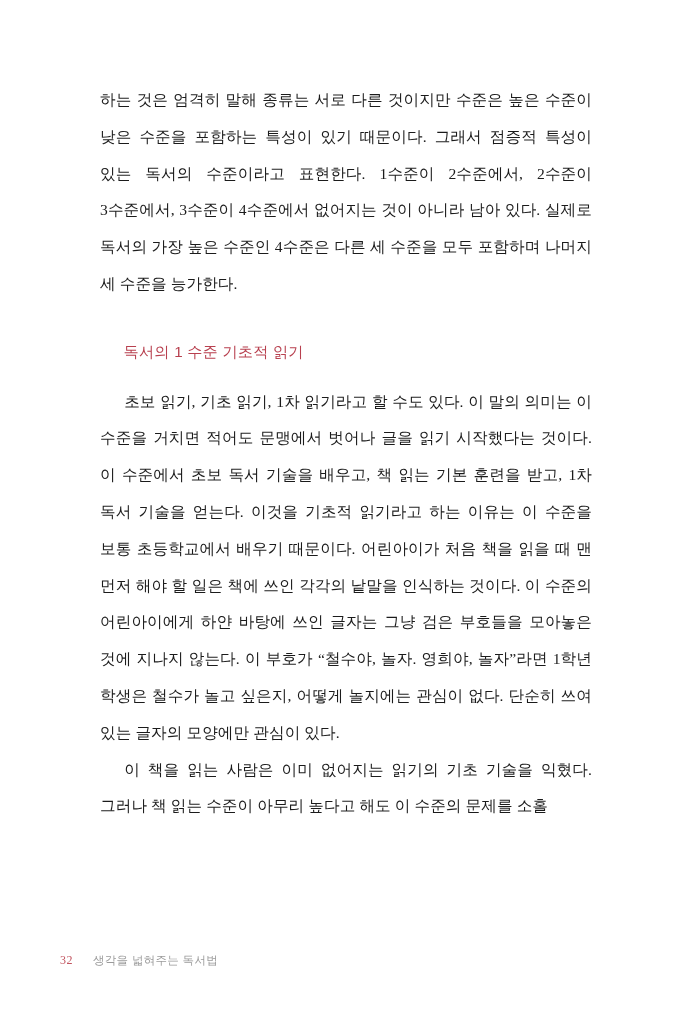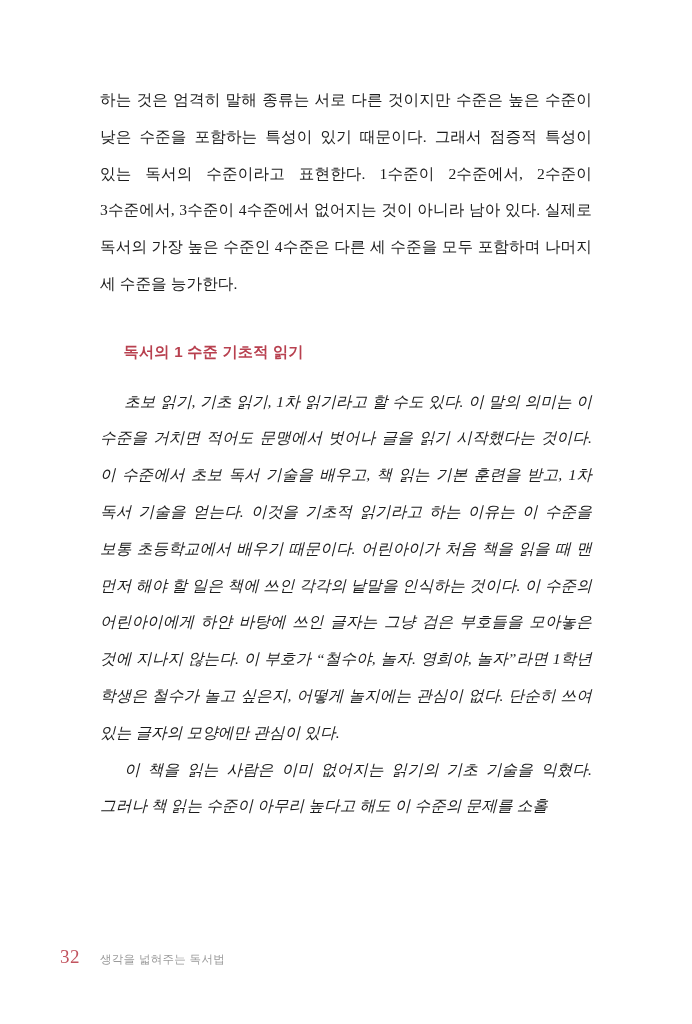--- a/index.html
+++ b/index.html
@@ -29,27 +29,26 @@
     font-size: 15.6px;
     line-height: 36.8px;
     color: #1b1b1b;
     text-align: justify;
     text-justify: inter-character;
     word-break: keep-all;
     letter-spacing: 0.1px;
   }
   .para.indent {
     text-indent: 1.55em;
-    font-style: italic;
   }
   .section-heading {
     margin: 0;
     font-family: "Liberation Sans", "DejaVu Sans", sans-serif;
     font-size: 15.2px;
-    font-weight: bold;
+    font-weight: normal;
     line-height: 36.8px;
     color: #b8404f;
     letter-spacing: 0.2px;
     text-indent: 1.55em;
   }
   .spacer-before-heading {
     height: 31px;
   }
   .spacer-after-heading {
     height: 13px;
@@ -57,21 +56,21 @@
   .footer {
     position: absolute;
     left: 60px;
     bottom: 52px;
     display: flex;
     align-items: baseline;
     gap: 20px;
   }
   .folio {
     font-family: "Liberation Serif", "DejaVu Serif", serif;
-    font-size: 19px;
+    font-size: 12px;
     color: #c2545f;
     letter-spacing: 0.5px;
   }
   .running-title {
     font-family: "Liberation Sans", "DejaVu Sans", sans-serif;
     font-size: 11.5px;
     color: #9a9a9a;
     letter-spacing: 0.3px;
     word-break: keep-all;
     margin-top: 30px;

